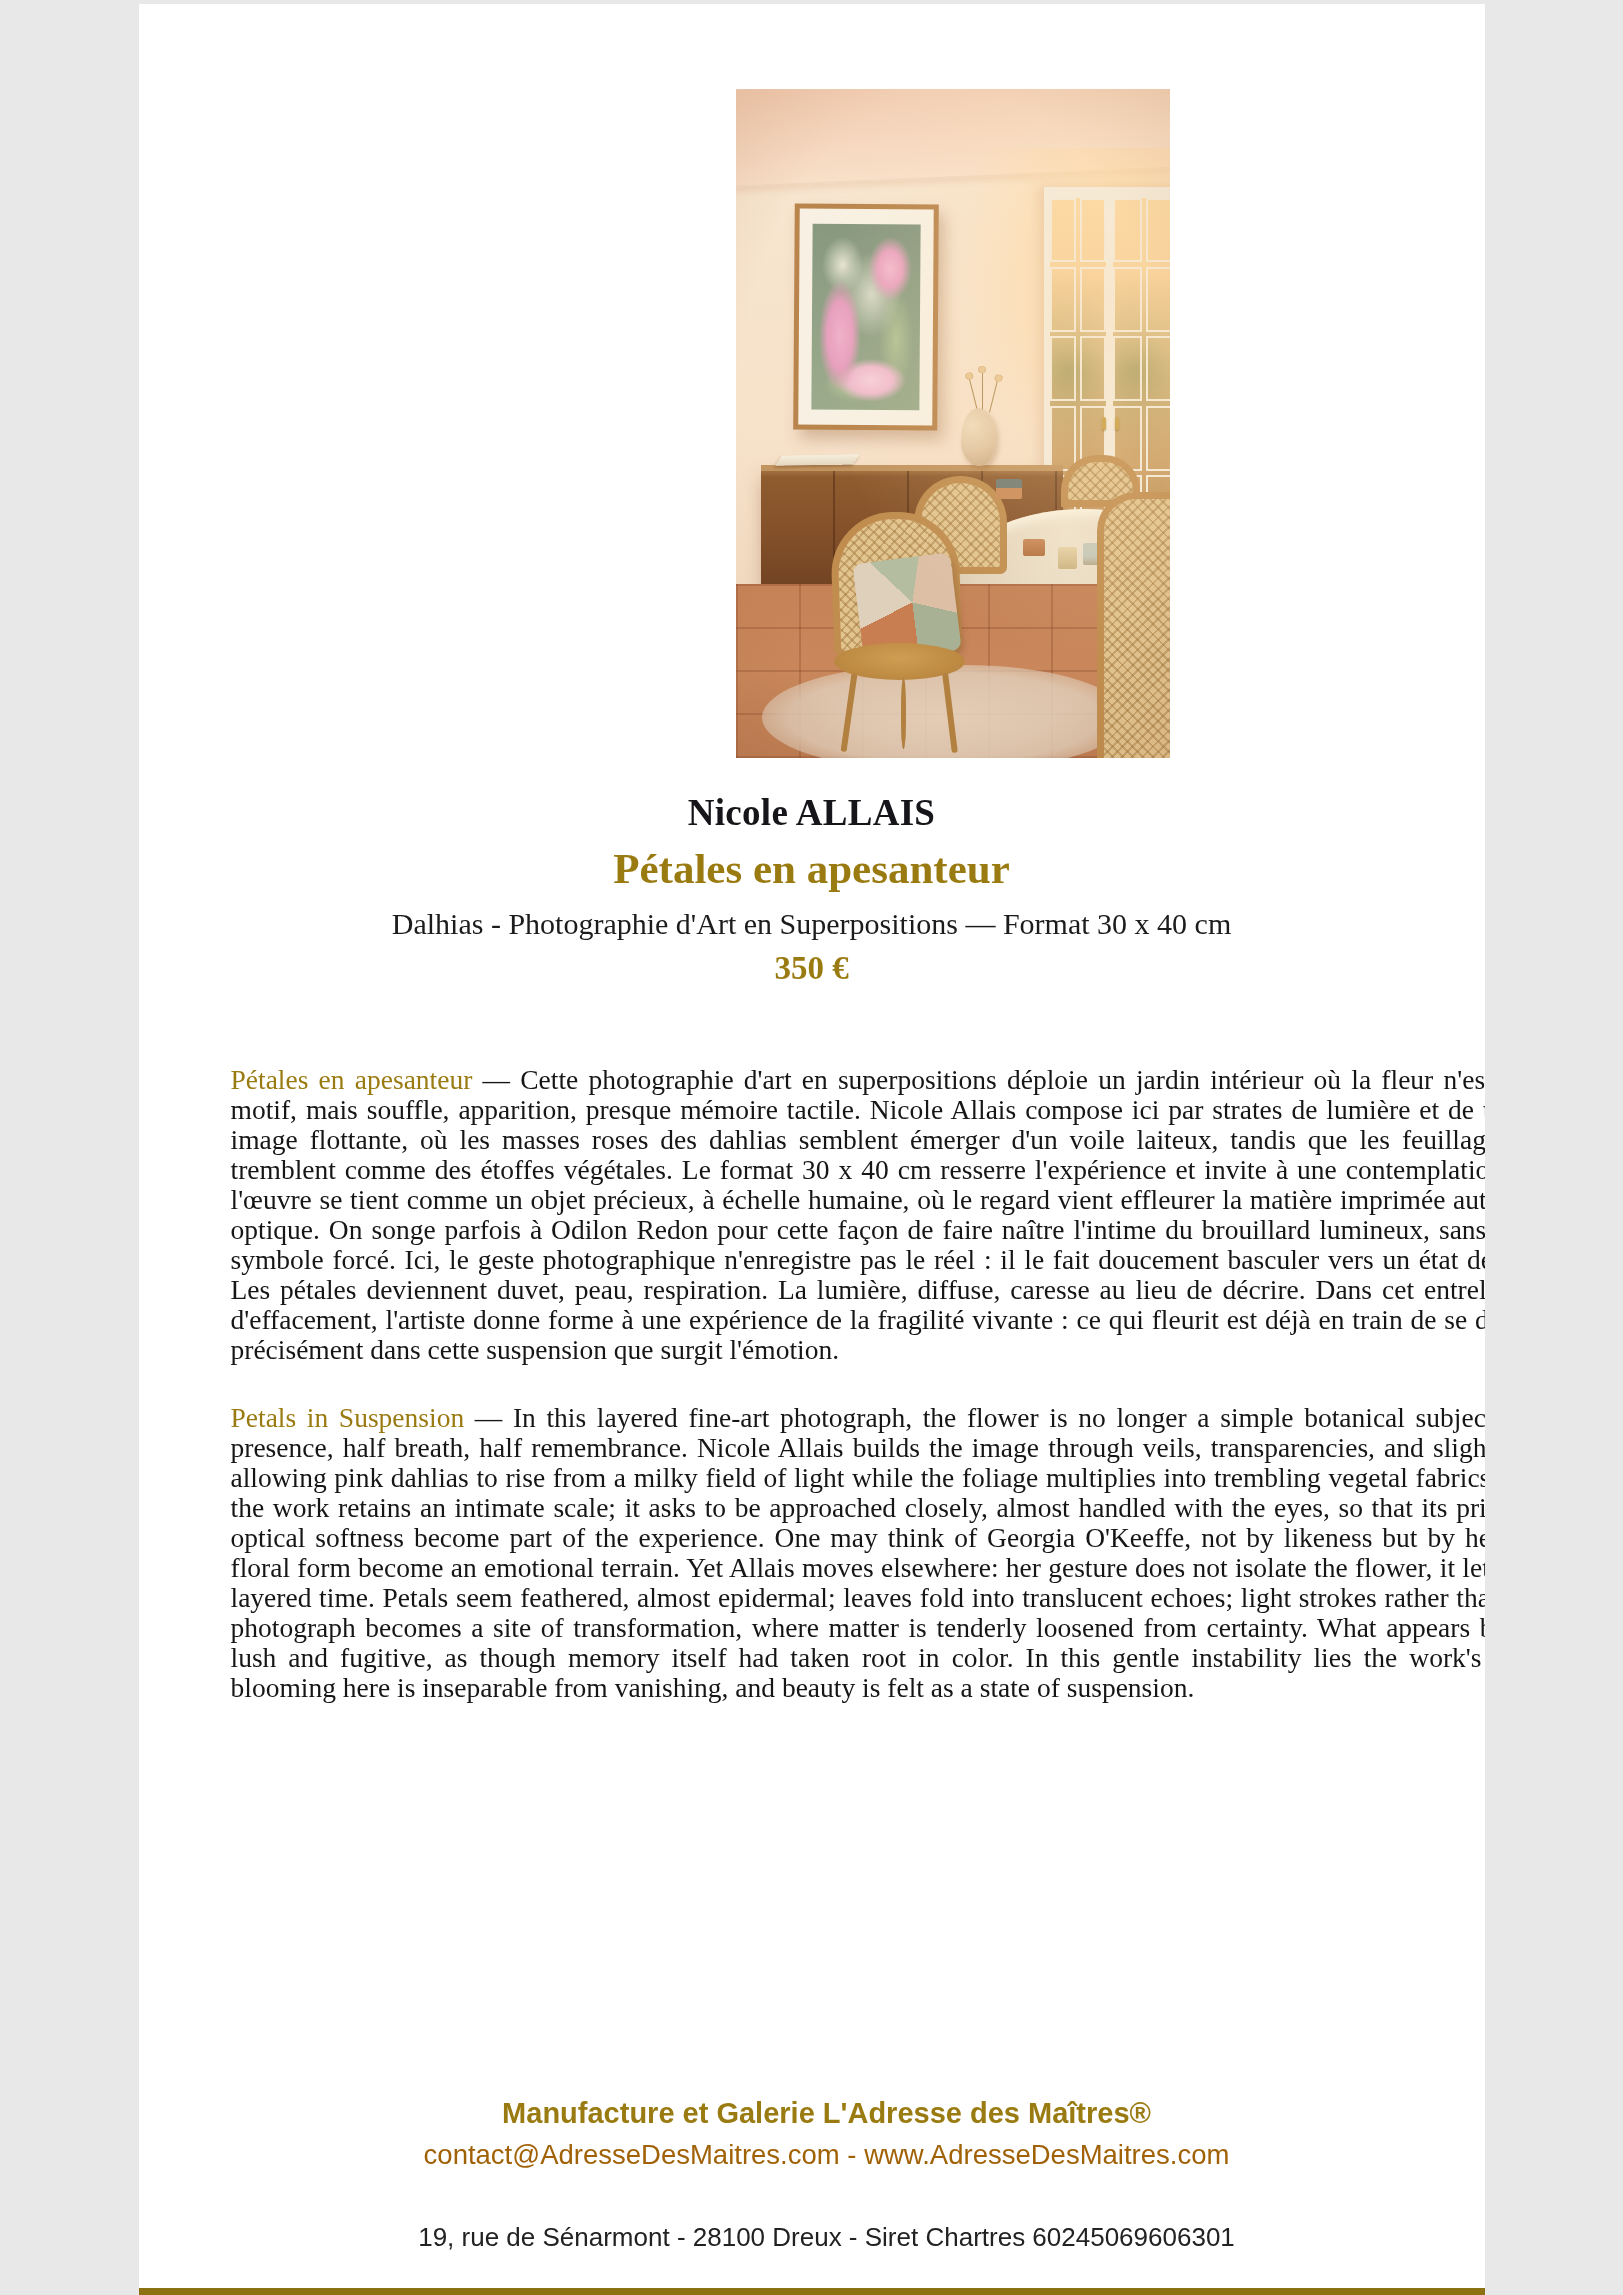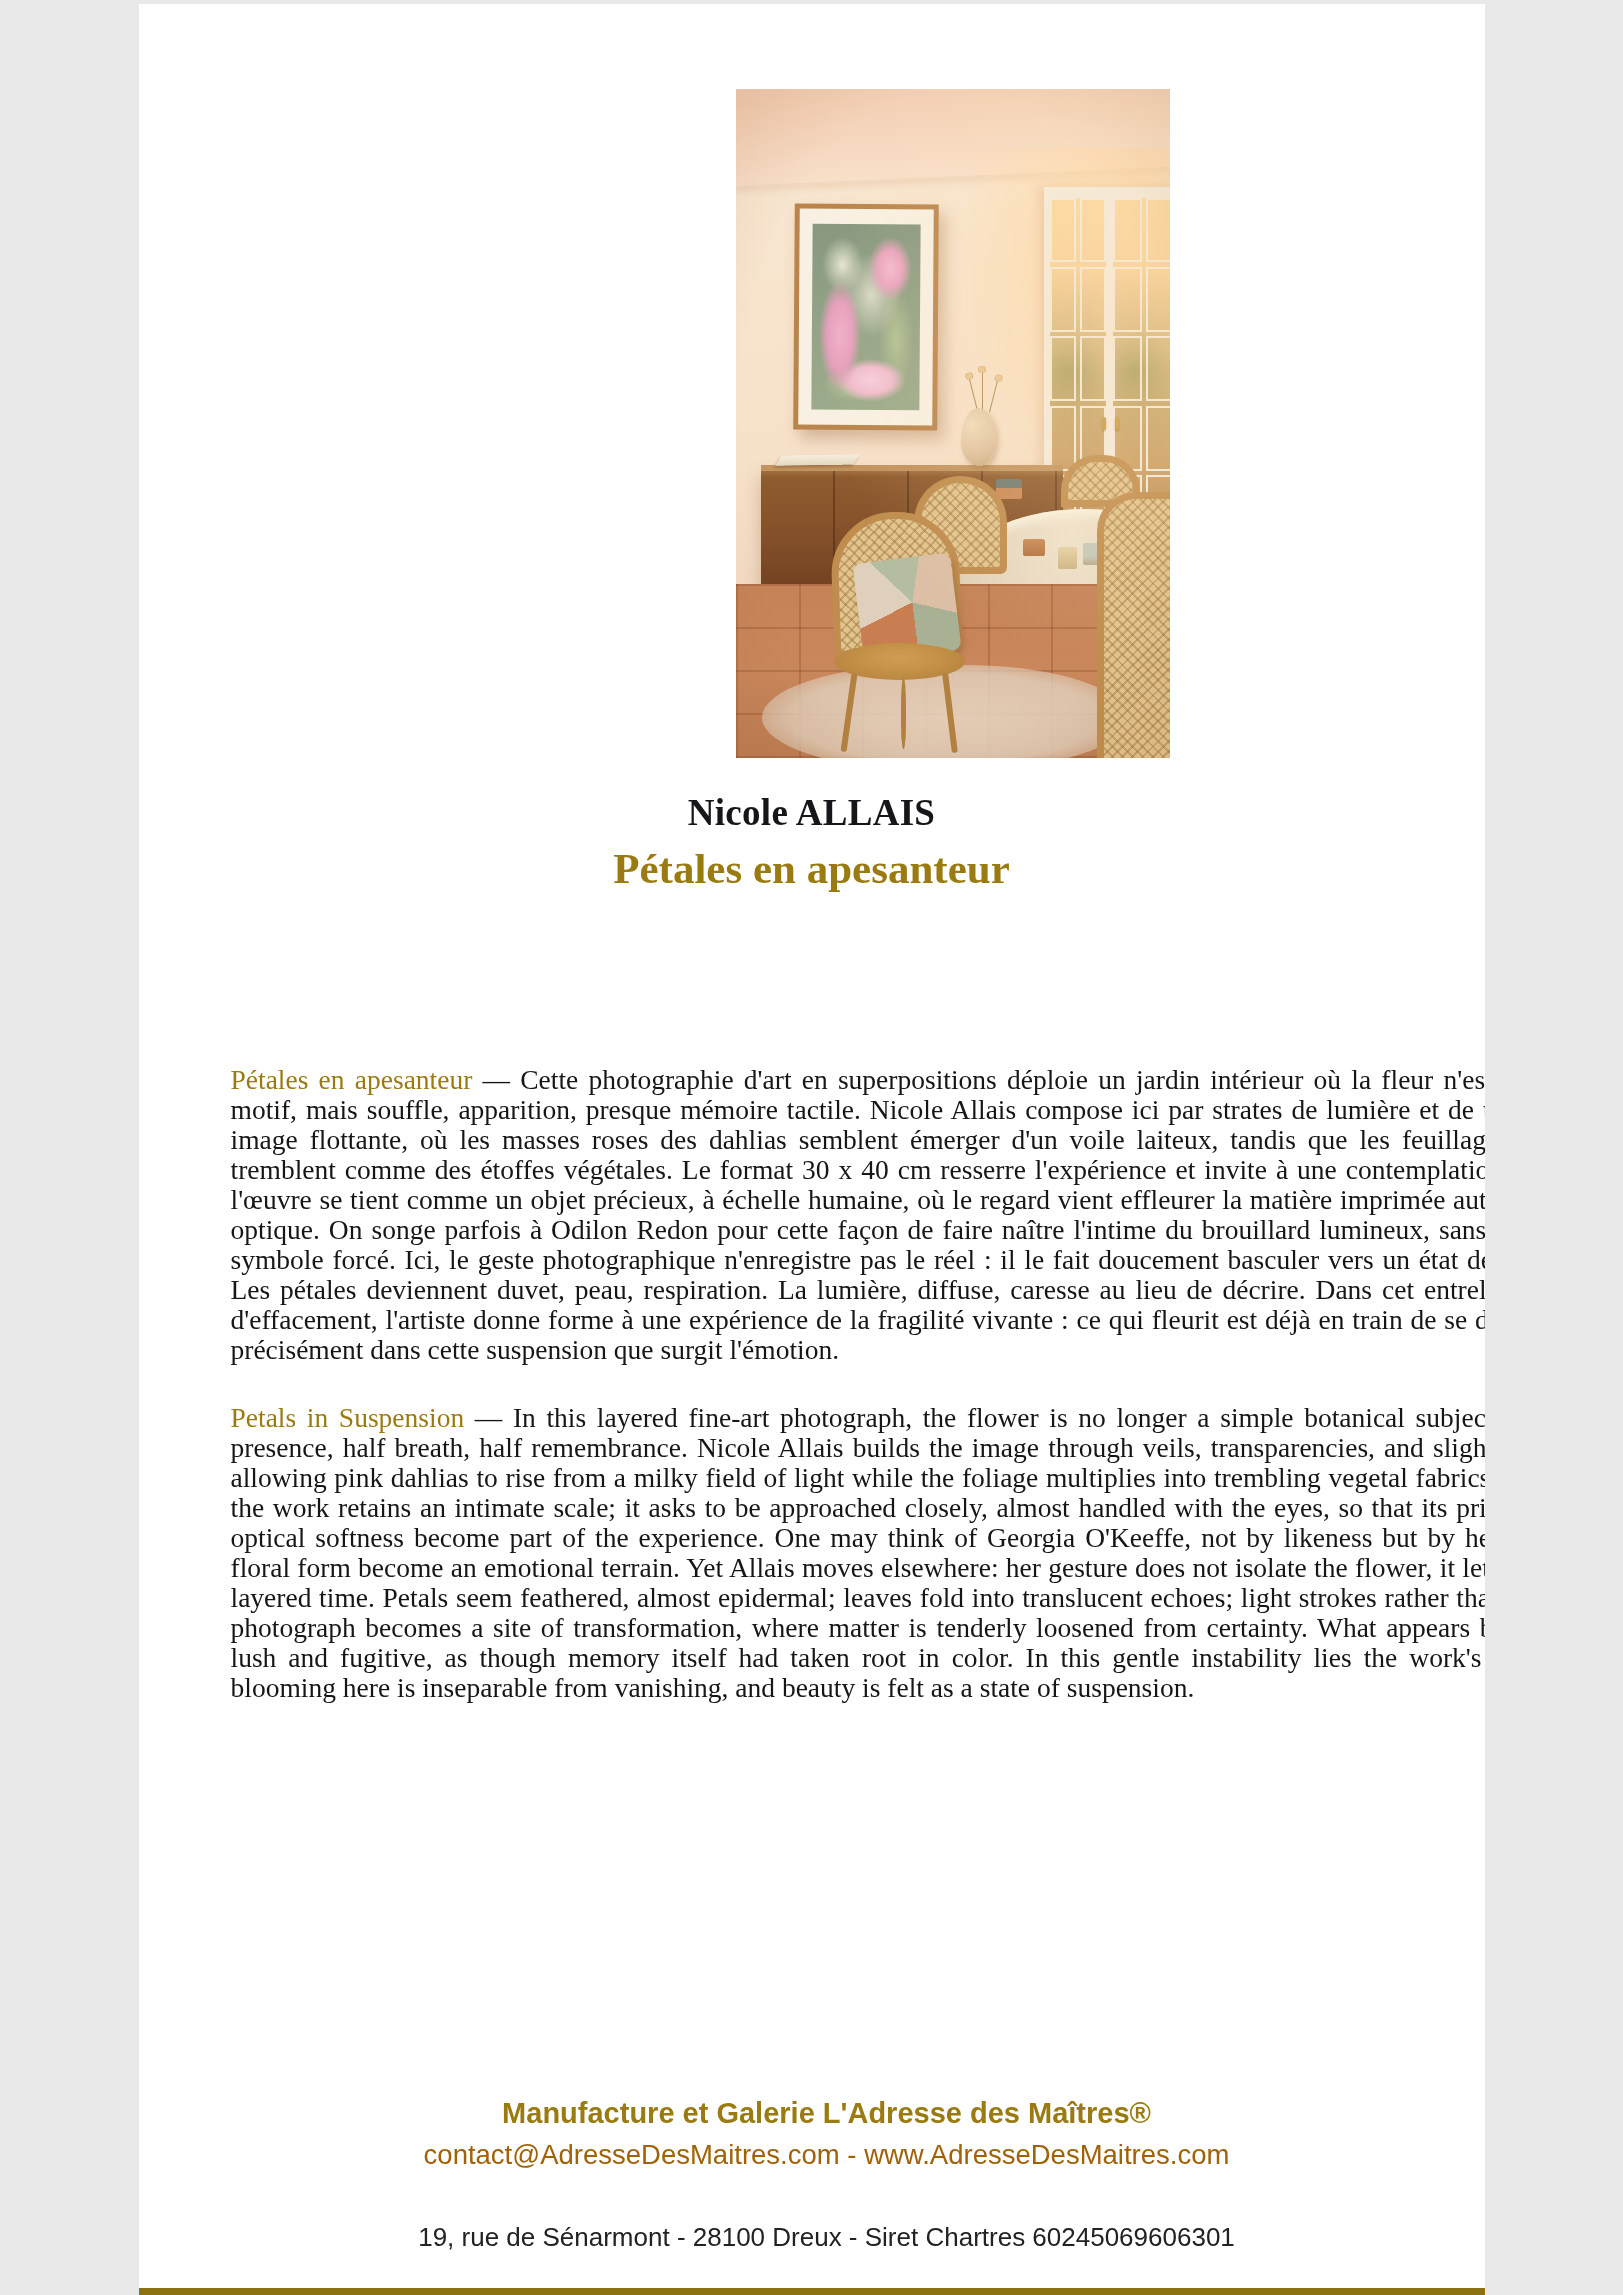--- a/index.html
+++ b/index.html
@@ -219,20 +219,22 @@
     <div class="chair-seat"></div>
     <div class="chair-leg" style="left:110px;top:584px;height:79px;transform:rotate(8deg);"></div>
     <div class="chair-leg" style="left:211px;top:584px;height:80px;transform:rotate(-7deg);"></div>
     <div class="chair-leg" style="left:165px;top:588px;height:72px;border-radius:50%;border-bottom:2.6px solid #a5763a;"></div>
 
     <div class="photo-vignette"></div>
   </figure>
 
   <h2 class="artist">Nicole ALLAIS</h2>
   <h1 class="work-title">Pétales en apesanteur</h1>
+  <div class="subtitle">Dalhias - Photographie d'Art en Superpositions — Format 30 x 40 cm</div>
+  <div class="price">350 €</div>
 
   <main class="descriptions">
     <p><span class="lead">Pétales en apesanteur</span> <span>— Cette photographie d'art en superpositions déploie un jardin intérieur où la fleur n'est plus seulement motif, mais souffle, apparition, presque mémoire tactile. Nicole Allais compose ici par strates de lumière et de transparence une image flottante, où les masses roses des dahlias semblent émerger d'un voile laiteux, tandis que les feuillages, démultipliés, tremblent comme des étoffes végétales. Le format 30 x 40 cm resserre l'expérience et invite à une contemplation de proximité : l'œuvre se tient comme un objet précieux, à échelle humaine, où le regard vient effleurer la matière imprimée autant que l'illusion optique. On songe parfois à Odilon Redon pour cette façon de faire naître l'intime du brouillard lumineux, sans jamais céder au symbole forcé. Ici, le geste photographique n'enregistre pas le réel : il le fait doucement basculer vers un état de métamorphose. Les pétales deviennent duvet, peau, respiration. La lumière, diffuse, caresse au lieu de décrire. Dans cet entrelacs de netteté et d'effacement, l'artiste donne forme à une expérience de la fragilité vivante : ce qui fleurit est déjà en train de se dissoudre, et c'est précisément dans cette suspension que surgit l'émotion.</span></p>
     <p><span class="lead">Petals in Suspension</span> <span>— In this layered fine-art photograph, the flower is no longer a simple botanical subject but a hovering presence, half breath, half remembrance. Nicole Allais builds the image through veils, transparencies, and slight shifts of focus, allowing pink dahlias to rise from a milky field of light while the foliage multiplies into trembling vegetal fabrics. At 30 x 40 cm, the work retains an intimate scale; it asks to be approached closely, almost handled with the eyes, so that its printed surface and optical softness become part of the experience. One may think of Georgia O'Keeffe, not by likeness but by her capacity to let floral form become an emotional terrain. Yet Allais moves elsewhere: her gesture does not isolate the flower, it lets it drift through layered time. Petals seem feathered, almost epidermal; leaves fold into translucent echoes; light strokes rather than describes. The photograph becomes a site of transformation, where matter is tenderly loosened from certainty. What appears before us is both lush and fugitive, as though memory itself had taken root in color. In this gentle instability lies the work's symbolic force: blooming here is inseparable from vanishing, and beauty is felt as a state of suspension.</span></p>
   </main>
 
   <div class="f-line f1">Manufacture et Galerie L'Adresse des Maîtres®</div>
   <div class="f-line f2">contact@AdresseDesMaitres.com - www.AdresseDesMaitres.com</div>
   <div class="f-line f4">19, rue de Sénarmont - 28100 Dreux - Siret Chartres 60245069606301</div>
 

